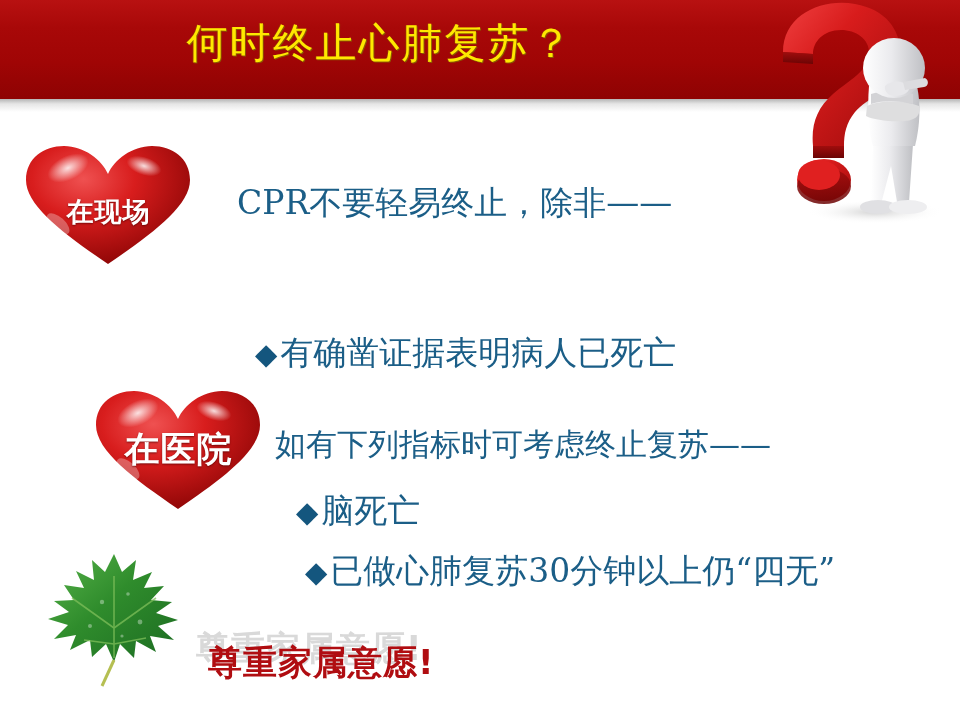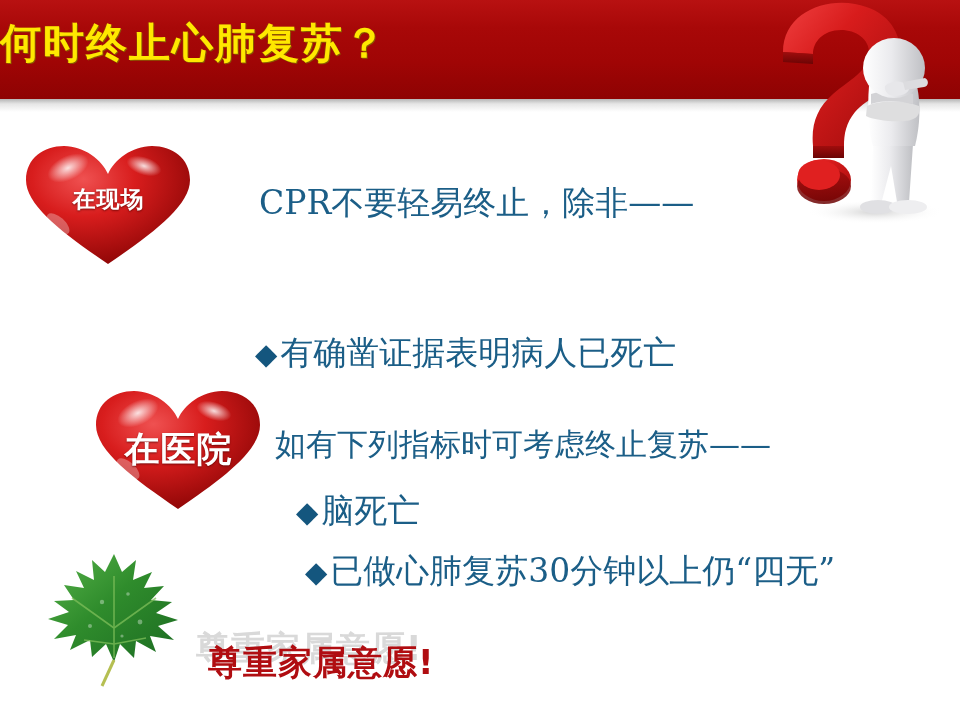--- a/index.html
+++ b/index.html
@@ -36,24 +36,24 @@
     width: 960px;
     height: 13px;
     background: linear-gradient(180deg, rgba(120,120,120,0.55) 0%, rgba(170,170,170,0.30) 38%, rgba(255,255,255,0) 100%);
     z-index: 3;
   }
   #title-text {
     position: absolute;
     left: 0;
     top: 16px;
     width: 760px;
-    text-align: left;
+    text-align: center;
     font-family: "DejaVu Sans", "Liberation Sans", sans-serif;
     font-size: 41px;
-    font-weight: bold;
+    font-weight: normal;
     letter-spacing: 2px;
     color: #ffe800;
     text-shadow: 1px 1px 0 #8a5a00, -1px 0 0 rgba(140,90,0,0.45);
     z-index: 6;
     white-space: nowrap;
   }
 
   
   #qmark-figure {
     position: absolute;
@@ -76,39 +76,39 @@
     left: 0;
     width: 100%;
     text-align: center;
     font-family: "DejaVu Sans", "Liberation Sans", sans-serif;
     font-weight: bold;
     color: #ffffff;
     text-shadow: 0 1px 2px rgba(90,0,0,0.75);
     white-space: nowrap;
   }
   #heart-scene { left: 16px;  top: 140px; width: 185px; height: 130px; }
-  #heart-scene .heart-label { top: 44px; font-size: 23px; letter-spacing: 1px; }
+  #heart-scene .heart-label { top: 54px; font-size: 27px; letter-spacing: 1px; }
   #heart-hosp  { left: 86px;  top: 385px; width: 185px; height: 130px; }
   #heart-hosp  .heart-label { top: 41px; font-size: 35px; letter-spacing: 1px; }
 
   
   .body-line {
     position: absolute;
     color: #1b5e87;
     font-family: "DejaVu Serif", "Liberation Serif", serif;
     font-size: 33px;
     white-space: nowrap;
     z-index: 4;
   }
   .bullet-mark {
     color: #14567e;
     font-size: 29px;
     padding-right: 3px;
   }
-  #line-scene-head   { left: 259px; top: 181px; }
+  #line-scene-head   { left: 237px; top: 181px; }
   #line-scene-b1     { left: 258px; top: 259px; }
   #line-scene-b2     { left: 255px; top: 331px; }
   #line-hosp-head    { left: 275px; top: 424px; font-size: 31px; }
   #line-hosp-b1      { left: 296px; top: 489px; }
   #line-hosp-b2      { left: 296px; top: 549px; margin-left: 9px; }
 
   
   #maple-leaf {
     position: absolute;
     left: 32px;

